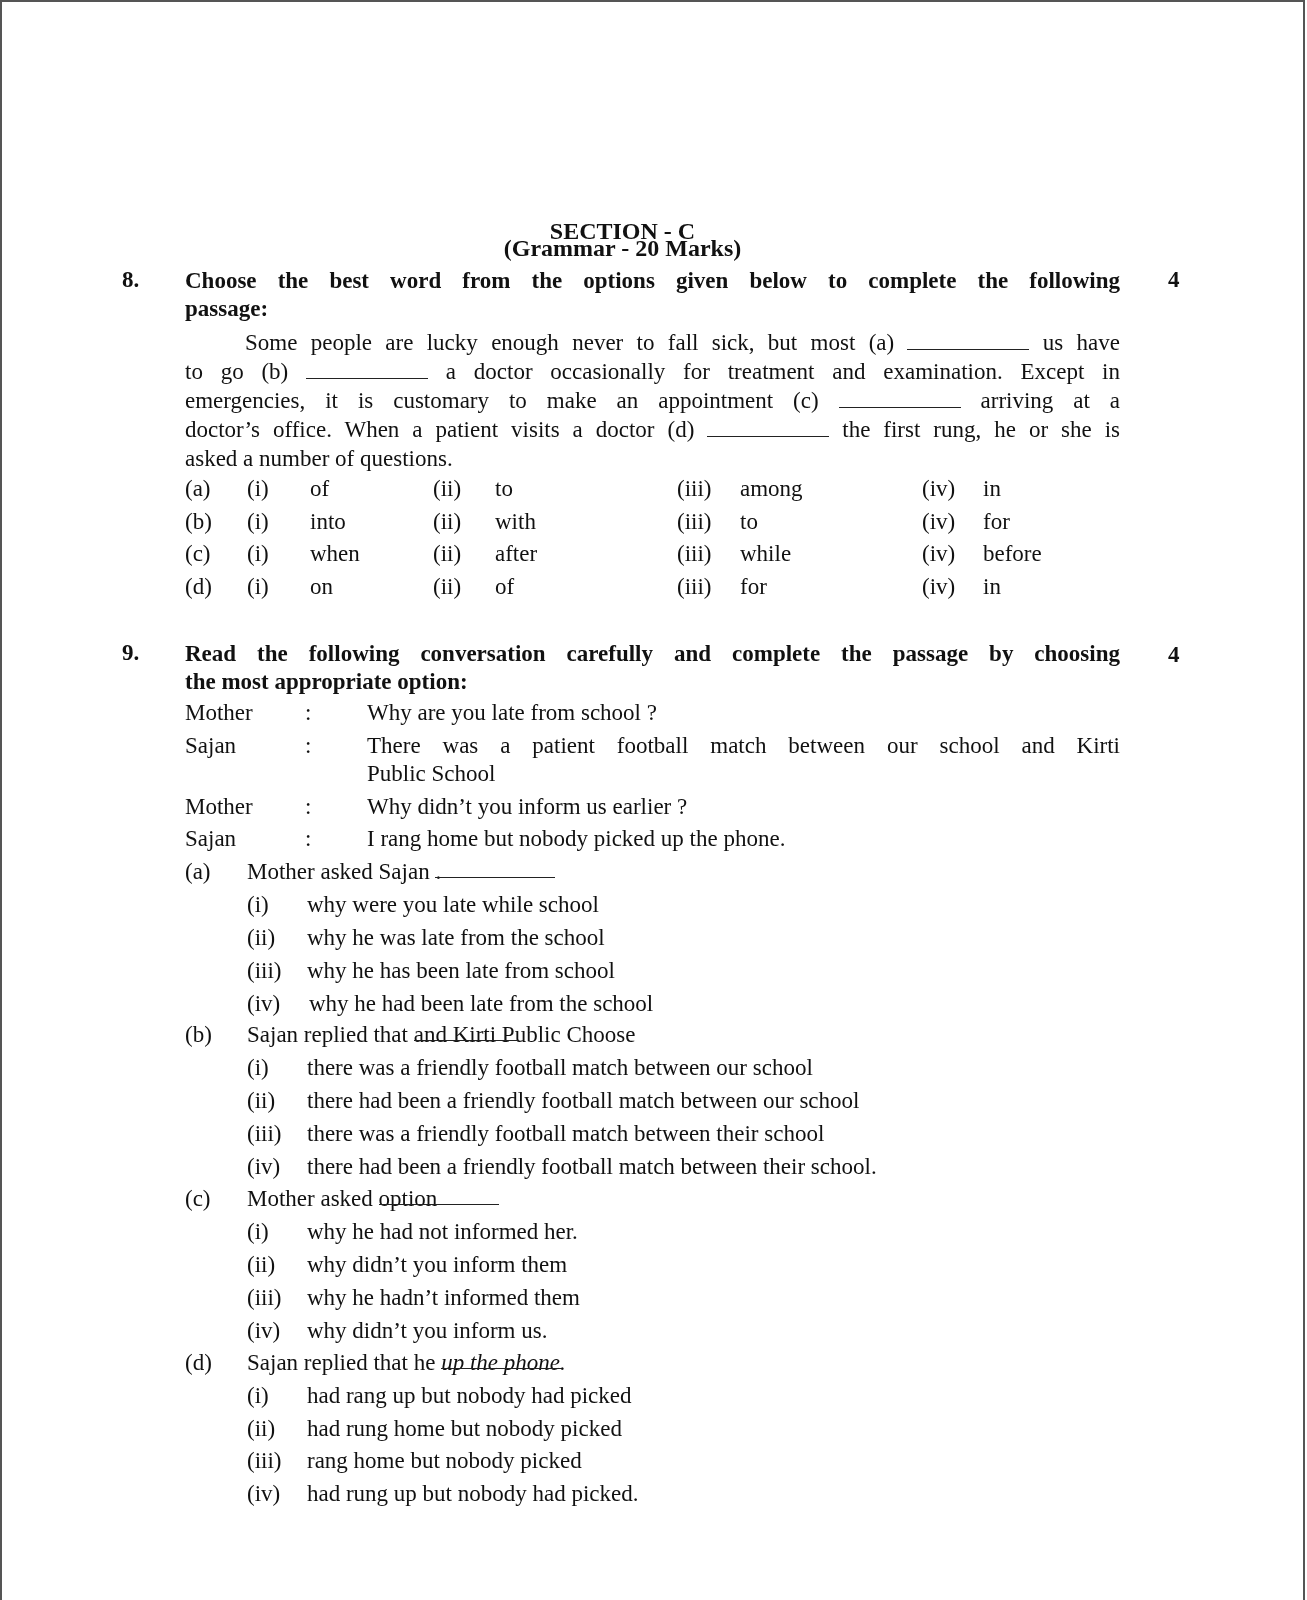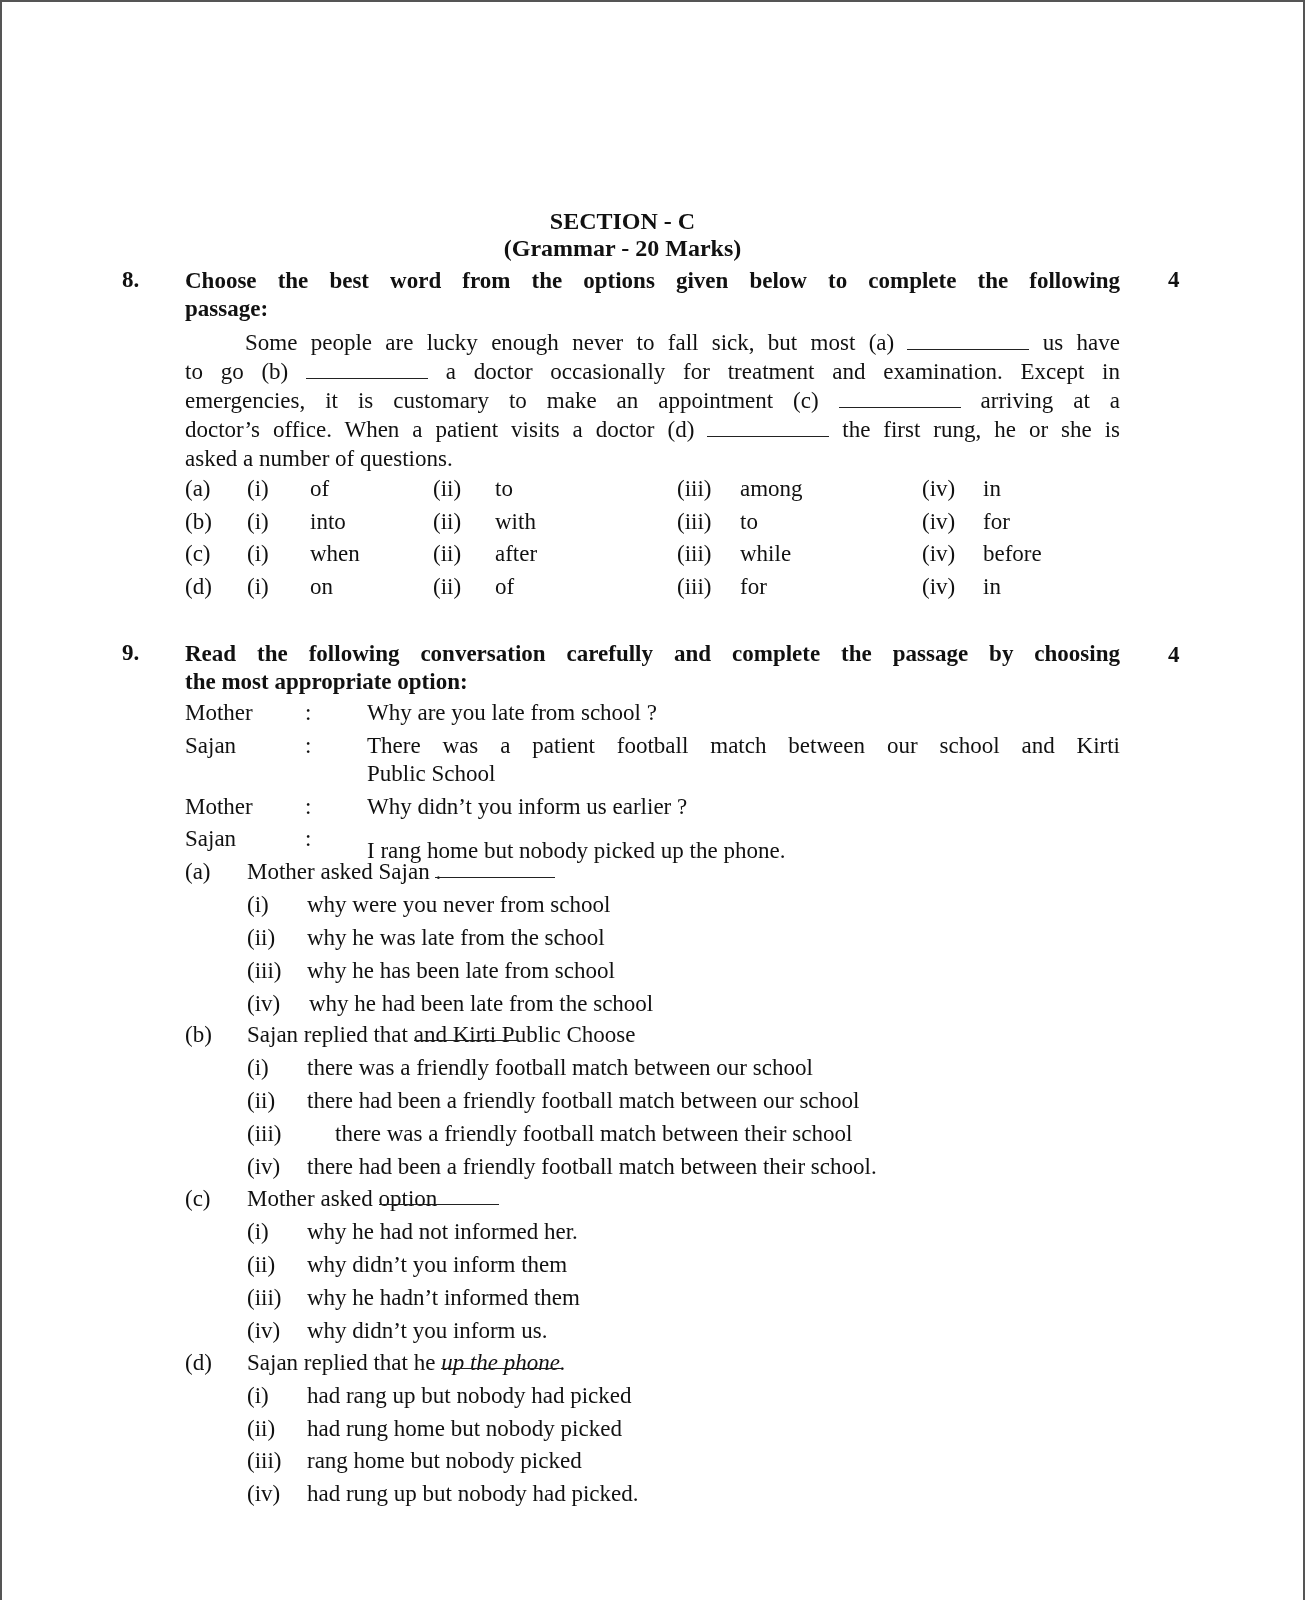--- a/index.html
+++ b/index.html
@@ -27,21 +27,21 @@
     .conv-row { left: 185px; font-size: 23px; }
     .conv-row span { position: absolute; top: 0; white-space: nowrap; }
     .sub { font-size: 23px; }
     .sub span { position: absolute; top: 0; white-space: nowrap; }
   </style>
 </head>
 <body>
 
 <div class="frame"></div>
 
-<div class="abs sec-title" style="top:208px;">SECTION - C</div>
+<div class="abs sec-title" style="top:218px;">SECTION - C</div>
 <div class="abs sec-title" style="top:235px;">(Grammar - 20 Marks)</div>
 
 <div class="abs qnum" style="top:267px;">8.</div>
 <div class="abs marks" style="top:267px;">4</div>
 <div class="abs qtext" style="top:267px;">
   <div style="text-align:justify;text-align-last:justify;">Choose the best word from the options given below to complete the following</div>
   <div style="text-align-last:left;">passage:</div>
 </div>
 
 <div class="abs para" style="top:328px;">
@@ -126,30 +126,30 @@
   <span style="left:182px; top:28px;">Public School</span>
 </div>
 <div class="abs conv-row" style="top:794px;">
   <span style="left:0;">Mother</span>
   <span style="left:120px;">:</span>
   <span style="left:182px;">Why didn’t you inform us earlier ?</span>
 </div>
 <div class="abs conv-row" style="top:826px;">
   <span style="left:0;">Sajan</span>
   <span style="left:120px;">:</span>
-  <span style="left:182px;margin-top:12px;">I rang home but nobody picked up the phone.</span>
+  <span style="left:182px;">I rang home but nobody picked up the phone.</span>
 </div>
 
 <div class="abs sub" style="left:185px; top:859px;">
   <span style="left:0;">(a)</span>
   <span style="left:62px;"><span style="position:static;">Mother asked Sajan</span> <span class="blank" style="width:120px;"></span><span style="position:static;">.</span></span>
 </div>
 <div class="abs sub" style="left:185px; top:892px;">
     <span style="left:62px;">(i)</span>
-    <span style="left:122px;">why were you never from school</span>
+    <span style="left:122px;">why were you late while school</span>
   </div>
 <div class="abs sub" style="left:185px; top:925px;">
     <span style="left:62px;">(ii)</span>
     <span style="left:122px;">why he was late from the school</span>
   </div>
 <div class="abs sub" style="left:185px; top:958px;">
     <span style="left:62px;">(iii)</span>
     <span style="left:122px;">why he has been late from school</span>
   </div>
 <div class="abs sub" style="left:185px; top:991px;">
@@ -164,21 +164,21 @@
 <div class="abs sub" style="left:185px; top:1055px;">
     <span style="left:62px;">(i)</span>
     <span style="left:122px;">there was a friendly football match between our school</span>
   </div>
 <div class="abs sub" style="left:185px; top:1088px;">
     <span style="left:62px;">(ii)</span>
     <span style="left:122px;">there had been a friendly football match between our school</span>
   </div>
 <div class="abs sub" style="left:185px; top:1121px;">
     <span style="left:62px;">(iii)</span>
-    <span style="left:122px;margin-left:28px;">there was a friendly football match between their school</span>
+    <span style="left:122px;">there was a friendly football match between their school</span>
   </div>
 <div class="abs sub" style="left:185px; top:1154px;">
     <span style="left:62px;">(iv)</span>
     <span style="left:122px;">there had been a friendly football match between their school.</span>
   </div>
 
 <div class="abs sub" style="left:185px; top:1186px;">
   <span style="left:0;">(c)</span>
   <span style="left:62px;"><span style="position:static;">Mother asked</span> <span class="blank" style="width:120px;"></span> <span style="position:static;">option</span></span>
 </div>

